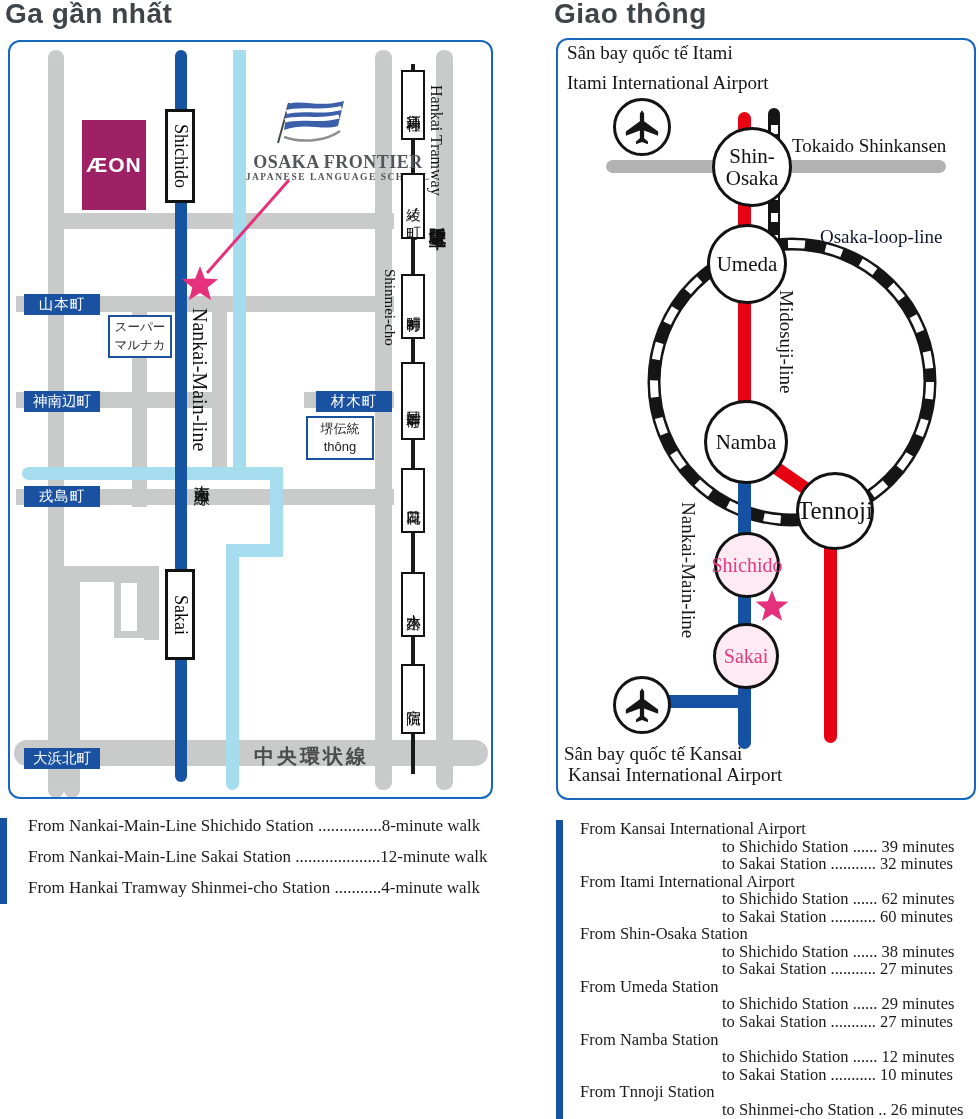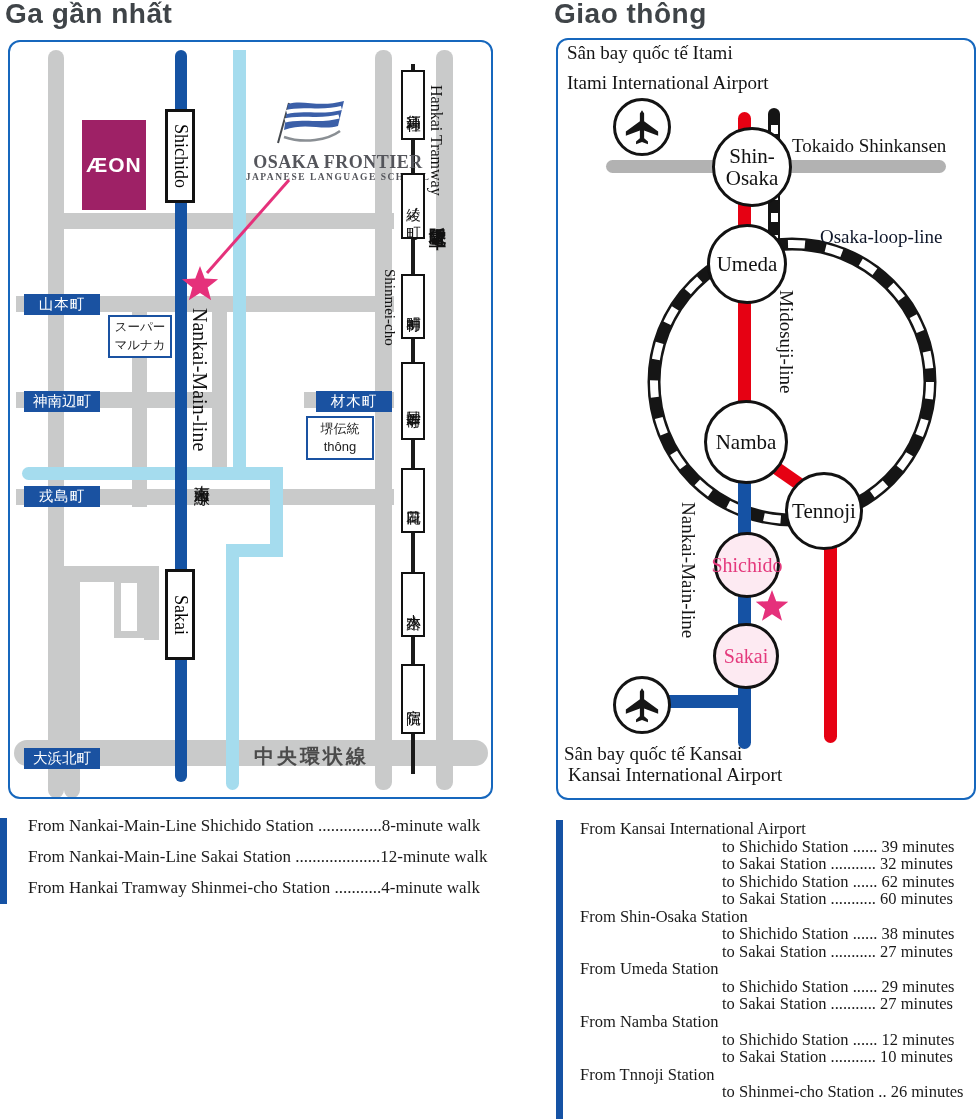--- a/index.html
+++ b/index.html
@@ -181,21 +181,21 @@
     <div class="st-circle serif" style="left:154px;top:87px;width:80px;height:80px;font-size:21px;line-height:1.05;">
       <span>Shin-</span>
       <span>Osaka</span>
     </div>
     <div class="st-circle serif" style="left:149px;top:184px;width:80px;height:80px;font-size:21px;">
       <span>Umeda</span>
     </div>
     <div class="st-circle serif" style="left:146px;top:360px;width:84px;height:84px;font-size:21px;">
       <span>Namba</span>
     </div>
-    <div class="st-circle serif" style="left:227px;top:432px;width:78px;height:78px;font-size:21px;">
+    <div class="st-circle serif" style="left:238px;top:432px;width:78px;height:78px;font-size:25px;">
       <span>Tennoji</span>
     </div>
     <div class="st-circle st-pink serif" style="left:156px;top:492px;width:66px;height:66px;font-size:20px;">
       <span style="white-space:nowrap;">Shichido</span>
     </div>
     <div class="st-circle st-pink serif" style="left:155px;top:583px;width:66px;height:66px;font-size:20px;">
       <span>Sakai</span>
     </div>
 
     <div class="abs serif" style="left:262px;top:186px;font-size:19px;color:#0f172a;z-index:5;">Osaka-loop-line</div>
@@ -219,20 +219,21 @@
     <svg class="abs" style="left:0;top:0;z-index:6;pointer-events:none;" width="420" height="762" viewBox="0 0 420 762">
       <path transform="translate(214,567) scale(0.9)" d="M0,-19 L4.7,-6.47 L18.07,-5.87 L7.61,2.47 L11.17,15.37 L0,8 L-11.17,15.37 L-7.61,2.47 L-18.07,-5.87 L-4.7,-6.47 Z" fill="#e5317b"></path>
     </svg>
   </div>
 
   <div class="bluebar" style="left:556px;top:820px;width:7px;height:299px;"></div>
   <div class="abs" style="left:580px;top:820px;width:380px;">
     <div class="tline">From Kansai International Airport</div>
     <div class="tline det">to Shichido Station ...... 39 minutes</div>
     <div class="tline det">to Sakai Station ........... 32 minutes</div>
+    <div class="tline">From Itami International Airport</div>
     <div class="tline det">to Shichido Station ...... 62 minutes</div>
     <div class="tline det">to Sakai Station ........... 60 minutes</div>
     <div class="tline">From Shin-Osaka Station</div>
     <div class="tline det">to Shichido Station ...... 38 minutes</div>
     <div class="tline det">to Sakai Station ........... 27 minutes</div>
     <div class="tline">From Umeda Station</div>
     <div class="tline det">to Shichido Station ...... 29 minutes</div>
     <div class="tline det">to Sakai Station ........... 27 minutes</div>
     <div class="tline">From Namba Station</div>
     <div class="tline det">to Shichido Station ...... 12 minutes</div>

